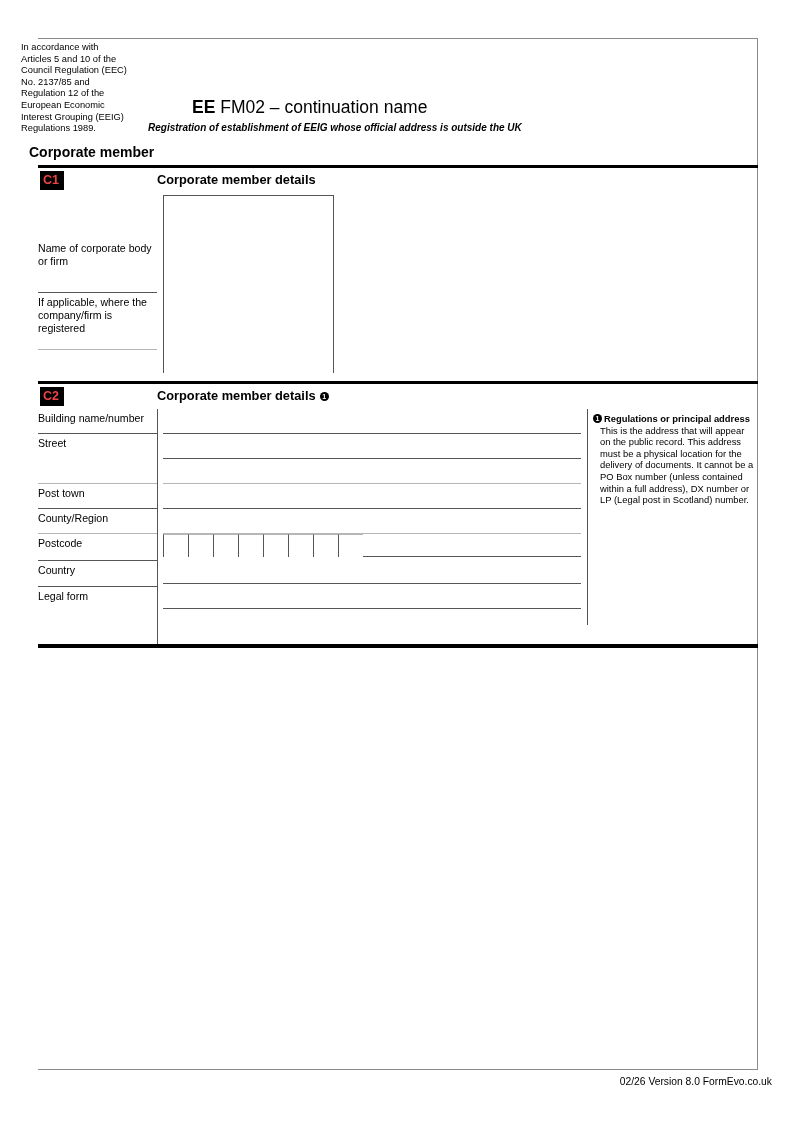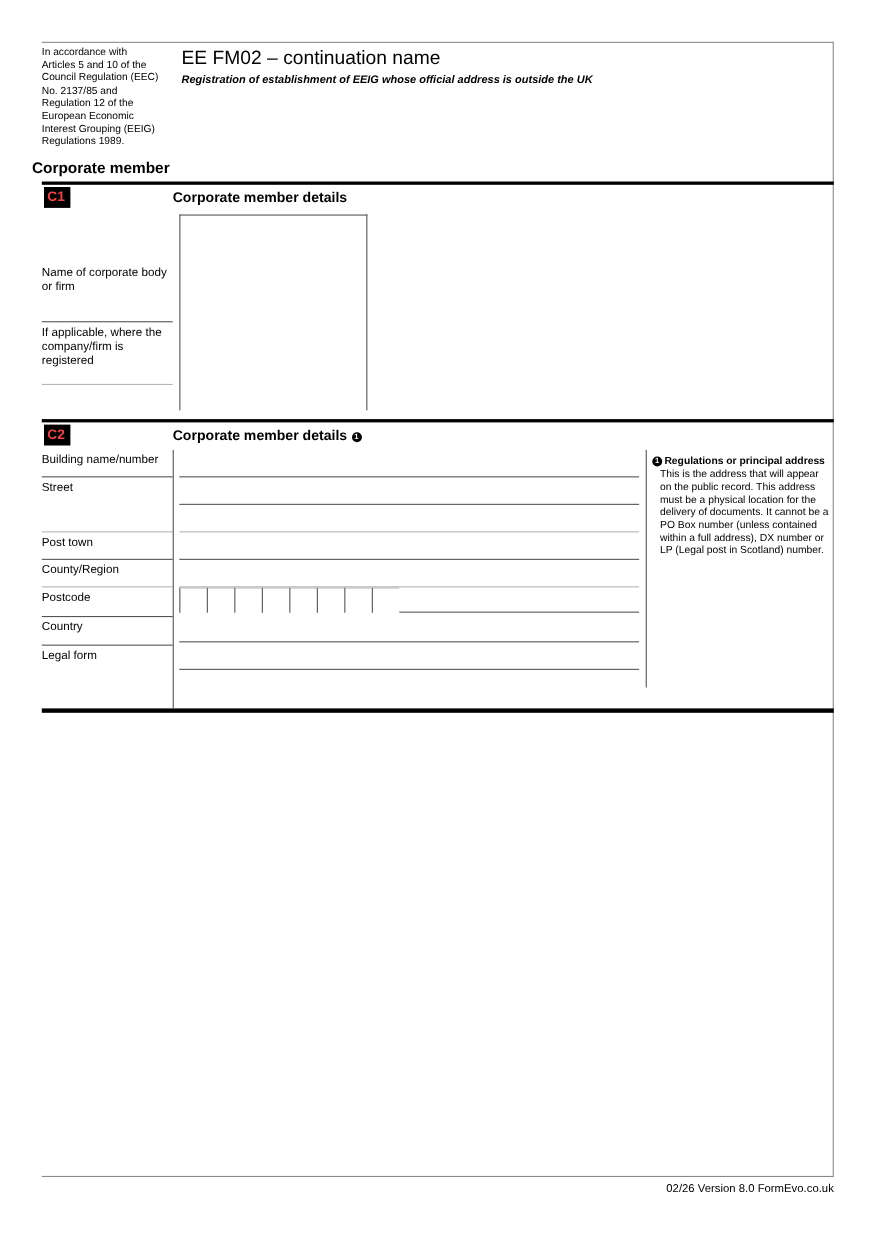--- a/index.html
+++ b/index.html
@@ -26,44 +26,45 @@
     height: 1032px;
     border-top: 1px solid #8a8a8a;
     border-right: 1px solid #8a8a8a;
     border-bottom: 1px solid #8a8a8a;
     box-sizing: border-box;
   }
 
   
   .header {
     position: absolute;
-    left: 38px;
+    left: 21px;
     top: 42px;
     width: 720px;
     display: flex;
-    align-items: flex-start;
+    align-items: flex-end;
   }
   .accordance {
     width: 118px;
     font-size: 9.3px;
     line-height: 11.6px;
     padding-right: 8px;
     box-sizing: border-box;
   }
   .title-block {
     padding-left: 9px;
   }
   .form-title {
     font-size: 17.5px;
     line-height: 21px;
     font-weight: 400;
     white-space: nowrap;
   }
   .form-title .code {
-    font-weight: normal;
+    font-weight: bold;
+    margin-left: 44px;
   }
   .form-subtitle {
     font-size: 10px;
     line-height: 15px;
     font-weight: bold;
     margin-top: 2px;
     white-space: nowrap;
     font-style: italic;
   }
 
@@ -235,21 +236,21 @@
     margin-right: 2px;
   }
   .side-note .nb-txt {
     display: block;
     padding-left: 7px;
   }
 
   
   .footer {
     position: absolute;
-    right: 42px;
+    right: 28px;
     top: 1076px;
     font-size: 10.3px;
     text-align: right;
   }
 </style>
 </head>
 <body>
 
 <div class="page-frame"></div>
 

